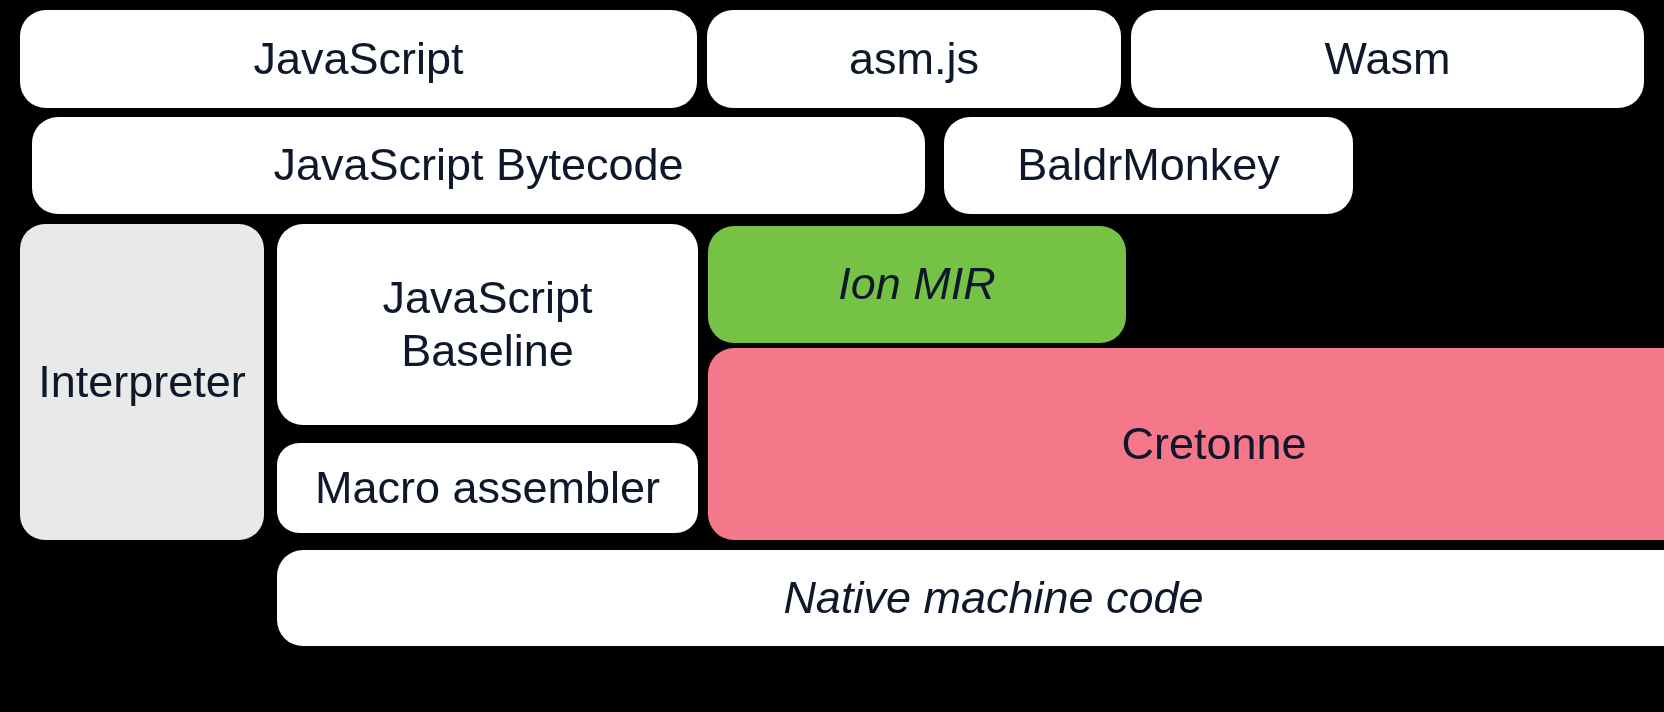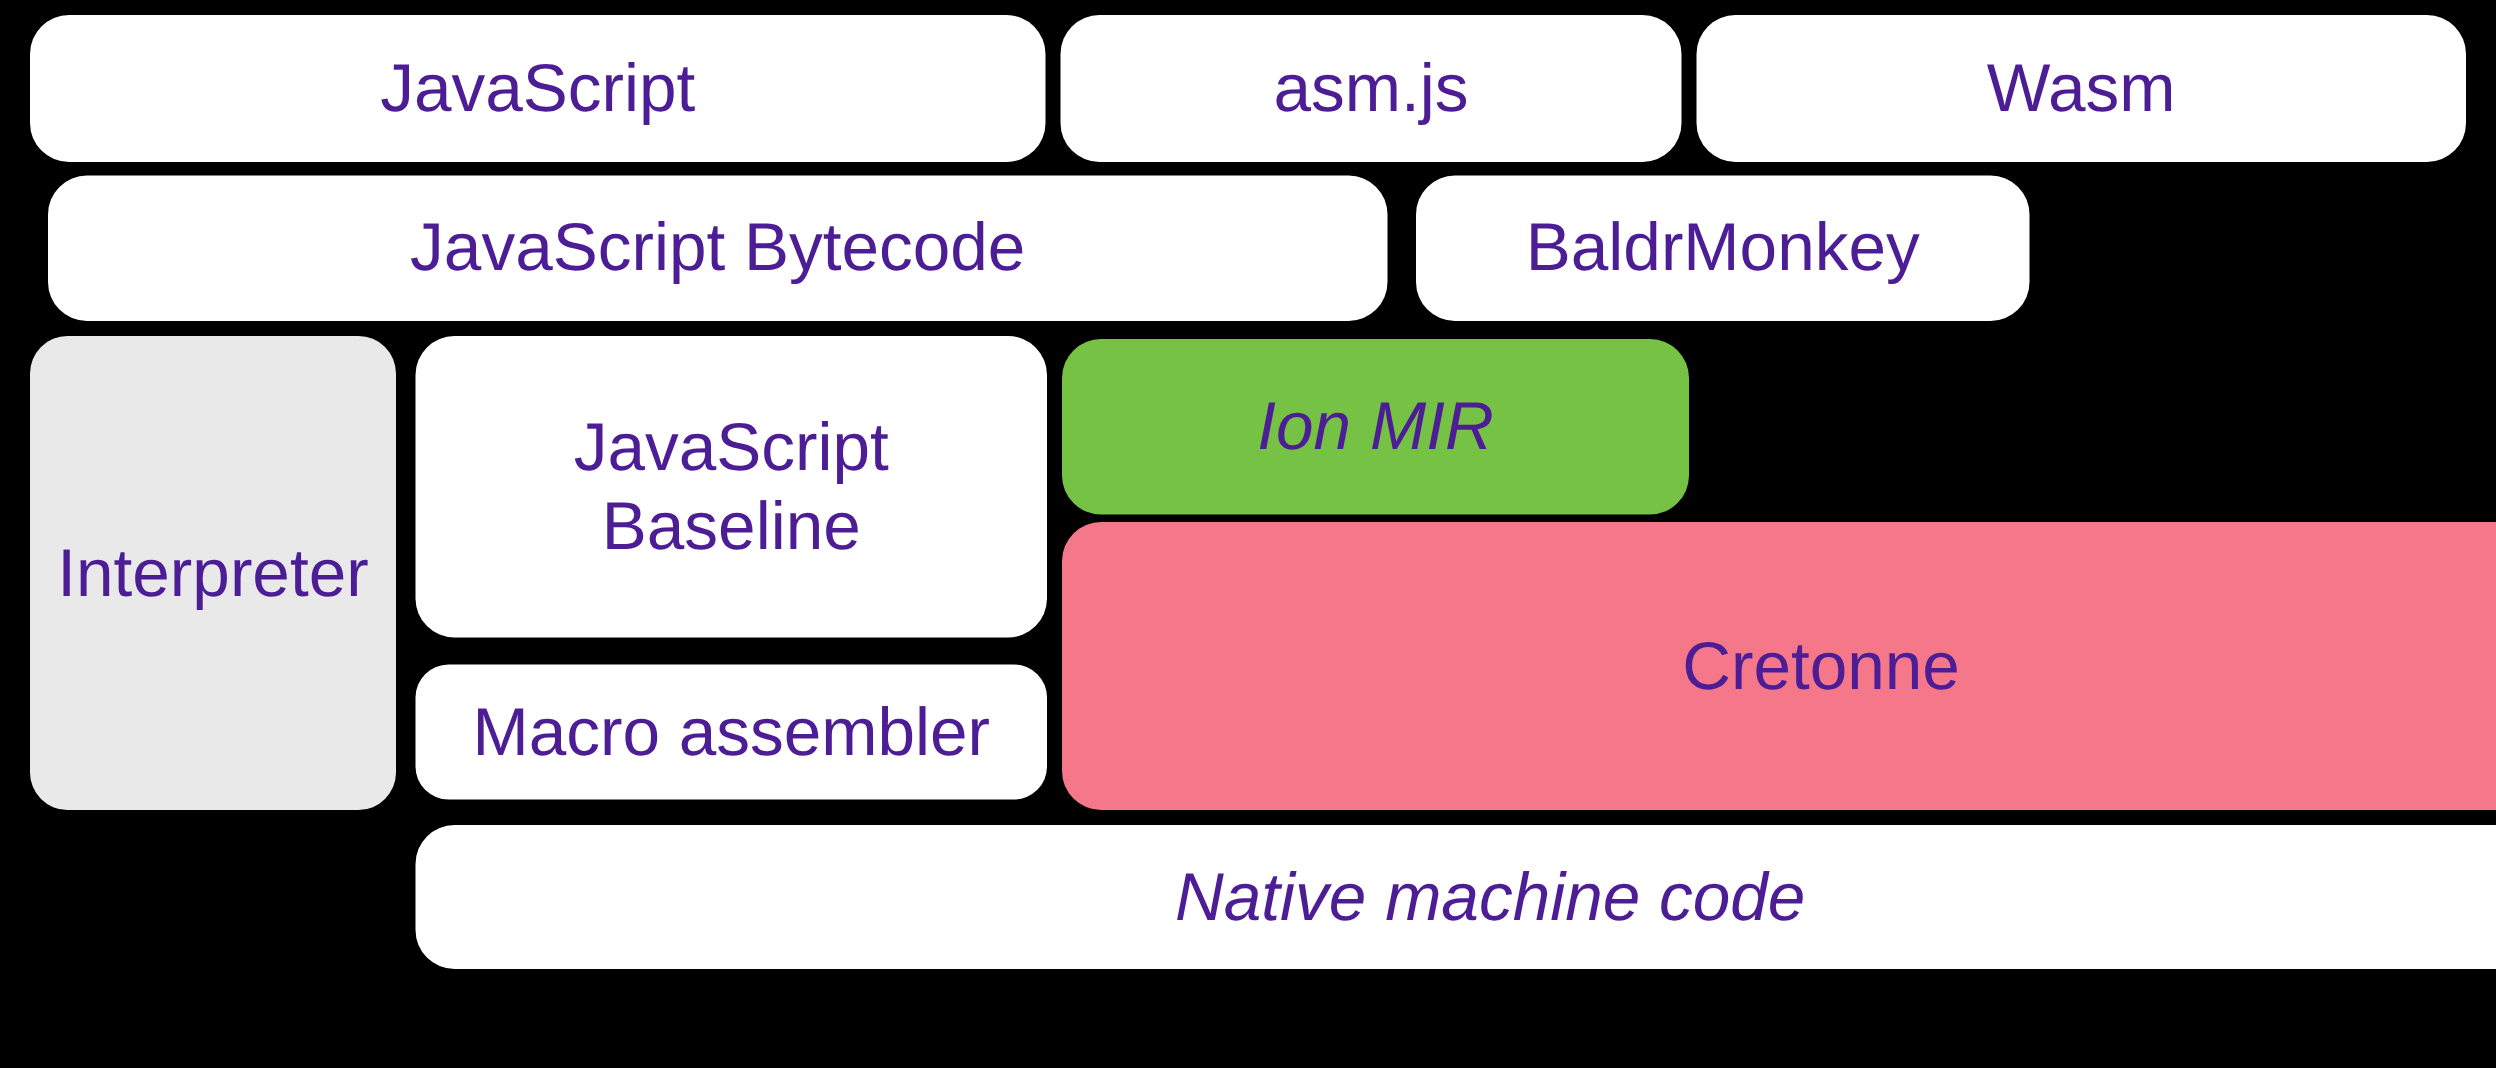--- a/index.html
+++ b/index.html
@@ -17,21 +17,21 @@
     background: #000000;
     overflow: hidden;
   }
   .box {
     position: absolute;
     box-sizing: border-box;
     display: flex;
     align-items: center;
     justify-content: center;
     text-align: center;
-    color: #4c1d95;
+    color: #0f172a;
     background: #ffffff;
     border-radius: 26px;
     font-size: 45px;
     line-height: 1.16;
     font-weight: 400;
     letter-spacing: 0px;
     white-space: pre-line;
     user-select: none;
   }
   .box.gray    { background: #e9e9e9; border-radius: 25px; }

